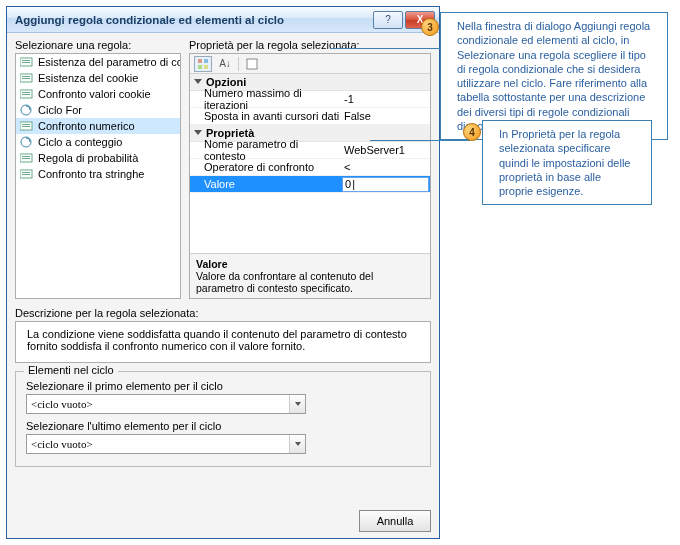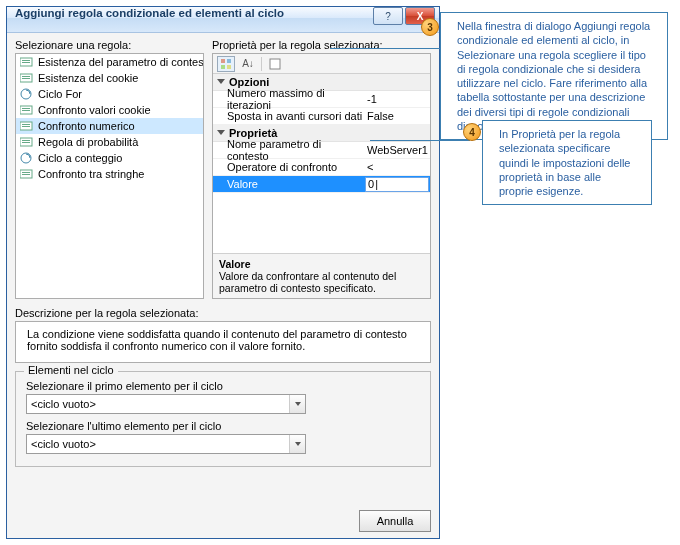--- a/index.html
+++ b/index.html
@@ -19,20 +19,21 @@
     border: 1px solid #2a5fa0;
     background: #f4f4f4;
     display: flex;
     flex-direction: column;
   }
   .titlebar {
     height: 26px;
     background: linear-gradient(to bottom, #f8fbff, #d9e9fb 45%, #c6ddf5 46%, #d7e8fa);
     border-bottom: 1px solid #a8c3e2;
     display: flex;
+    align-items: center;
     padding: 0 4px;
   }
   .titlebar-title {
     flex: 1;
     font-weight: bold;
     color: #1b3f66;
     padding-left: 4px;
     font-size: 11.5px;
   }
   .titlebar-btn {
@@ -64,21 +65,21 @@
   }
   .top-row {
     display: flex;
     gap: 8px;
     height: 260px;
   }
   .col {
     display: flex;
     flex-direction: column;
   }
-  .col-left { width: 189px; }
+  .col-left { width: 166px; }
   .col-right { flex: 1; }
   .col-label {
     margin-bottom: 2px;
     color: #000;
   }
   .listbox {
     flex: 1;
     background: #fff;
     border: 1px solid #adadad;
     overflow: hidden;
@@ -199,20 +200,21 @@
   }
   .field-row { margin-bottom: 6px; }
   .combo {
     width: 280px;
     height: 20px;
     background: #fff;
     border: 1px solid #9c9c9c;
     display: flex;
     align-items: center;
     margin-top: 2px;
+    font-family: Liberation Serif, serif;
   }
   .combo-text { flex: 1; padding-left: 4px; color: #000; }
   .combo-btn {
     width: 16px; height: 100%;
     border-left: 1px solid #ccc;
     display:flex; align-items:center; justify-content:center;
     background: linear-gradient(to bottom,#fefefe,#e6e6e6);
   }
   .combo-btn::before {
     content:"";
@@ -294,64 +296,64 @@
                   <rect x="0" y="2" width="12" height="8" fill="#fff" stroke="#6a8"></rect>
                   <rect x="2" y="4" width="8" height="1" fill="#6a8"></rect>
                   <rect x="2" y="6" width="8" height="1" fill="#6a8"></rect>
                 </svg>
               </span>
               <span>Esistenza del cookie</span>
             </div>
           <div class="rule-item">
               <span class="rule-icon">
                 <svg width="14" height="12">
+                  <rect x="0" y="2" width="12" height="8" fill="#fff" stroke="#6a8"></rect>
+                  <rect x="2" y="4" width="8" height="1" fill="#6a8"></rect>
+                  <rect x="2" y="6" width="8" height="1" fill="#6a8"></rect>
+                </svg>
+              </span>
+              <span>Confronto valori cookie</span>
+            </div>
+          <div class="rule-item">
+              <span class="rule-icon">
+                <svg width="14" height="12">
                   <circle cx="6" cy="6" r="5" fill="none" stroke="#48a"></circle>
                   <path d="M6 2 A4 4 0 0 1 10 6" fill="none" stroke="#48a"></path>
                 </svg>
               </span>
               <span>Ciclo For</span>
             </div>
-          <div class="rule-item">
-              <span class="rule-icon">
-                <svg width="14" height="12">
-                  <rect x="0" y="2" width="12" height="8" fill="#fff" stroke="#6a8"></rect>
-                  <rect x="2" y="4" width="8" height="1" fill="#6a8"></rect>
-                  <rect x="2" y="6" width="8" height="1" fill="#6a8"></rect>
-                </svg>
-              </span>
-              <span>Confronto valori cookie</span>
-            </div>
           <div class="rule-item selected">
               <span class="rule-icon">
                 <svg width="14" height="12">
                   <rect x="0" y="2" width="12" height="8" fill="#fff" stroke="#6a8"></rect>
                   <rect x="2" y="4" width="8" height="1" fill="#6a8"></rect>
                   <rect x="2" y="6" width="8" height="1" fill="#6a8"></rect>
                 </svg>
               </span>
               <span>Confronto numerico</span>
-            </div>
-          <div class="rule-item">
-              <span class="rule-icon">
-                <svg width="14" height="12">
-                  <rect x="0" y="2" width="12" height="8" fill="#fff" stroke="#6a8"></rect>
-                  <rect x="2" y="4" width="8" height="1" fill="#6a8"></rect>
-                  <rect x="2" y="6" width="8" height="1" fill="#6a8"></rect>
-                </svg>
-              </span>
-              <span>Regola di probabilità</span>
             </div>
           <div class="rule-item">
               <span class="rule-icon">
                 <svg width="14" height="12">
                   <circle cx="6" cy="6" r="5" fill="none" stroke="#48a"></circle>
                   <path d="M6 2 A4 4 0 0 1 10 6" fill="none" stroke="#48a"></path>
                 </svg>
               </span>
               <span>Ciclo a conteggio</span>
+            </div>
+          <div class="rule-item">
+              <span class="rule-icon">
+                <svg width="14" height="12">
+                  <rect x="0" y="2" width="12" height="8" fill="#fff" stroke="#6a8"></rect>
+                  <rect x="2" y="4" width="8" height="1" fill="#6a8"></rect>
+                  <rect x="2" y="6" width="8" height="1" fill="#6a8"></rect>
+                </svg>
+              </span>
+              <span>Regola di probabilità</span>
             </div>
           <div class="rule-item">
               <span class="rule-icon">
                 <svg width="14" height="12">
                   <rect x="0" y="2" width="12" height="8" fill="#fff" stroke="#6a8"></rect>
                   <rect x="2" y="4" width="8" height="1" fill="#6a8"></rect>
                   <rect x="2" y="6" width="8" height="1" fill="#6a8"></rect>
                 </svg>
               </span>
               <span>Confronto tra stringhe</span>

